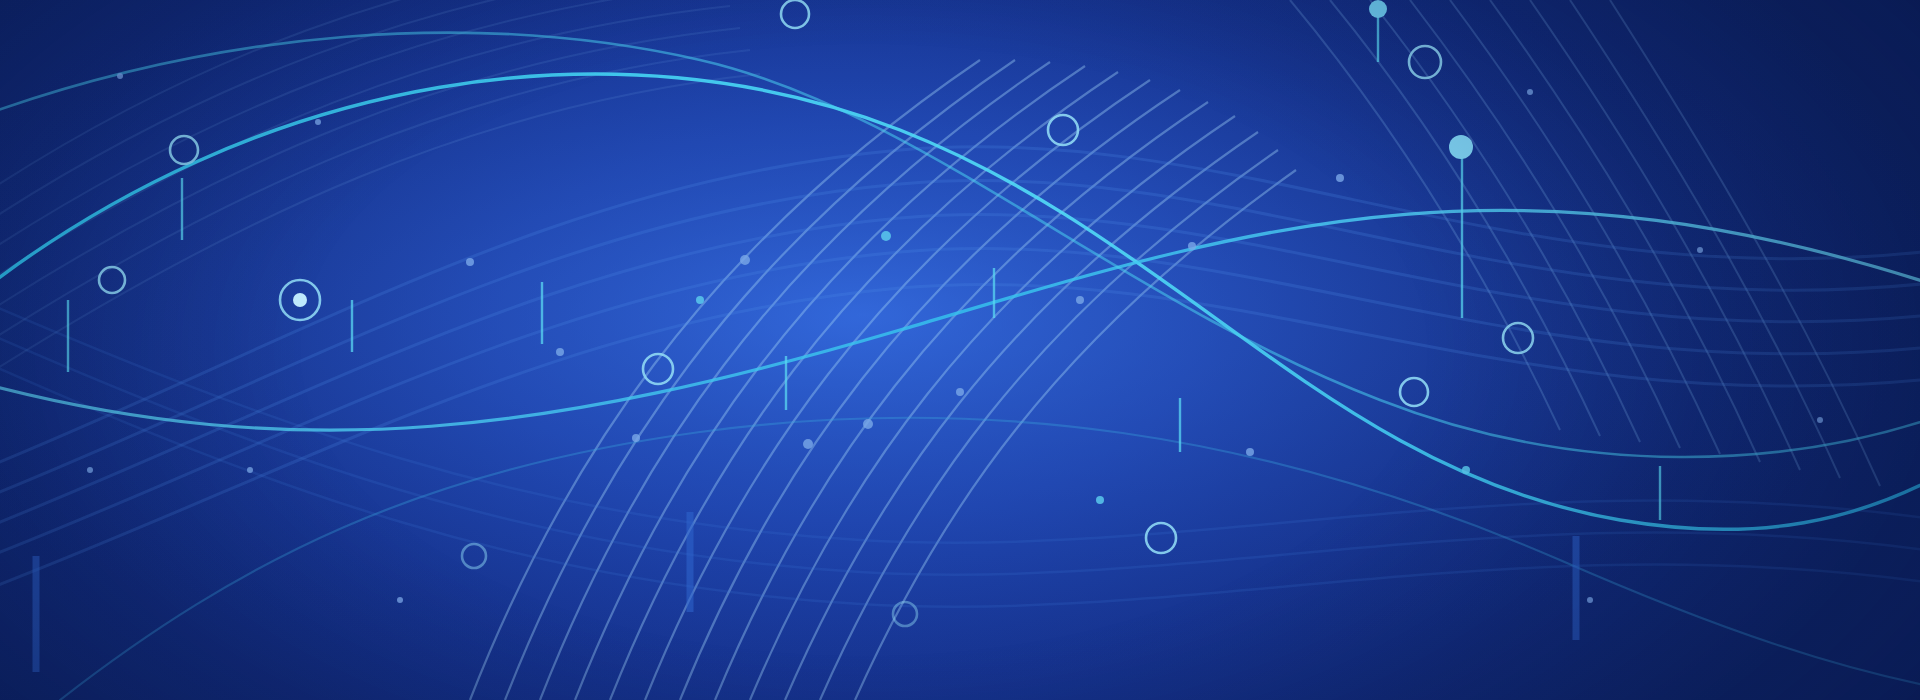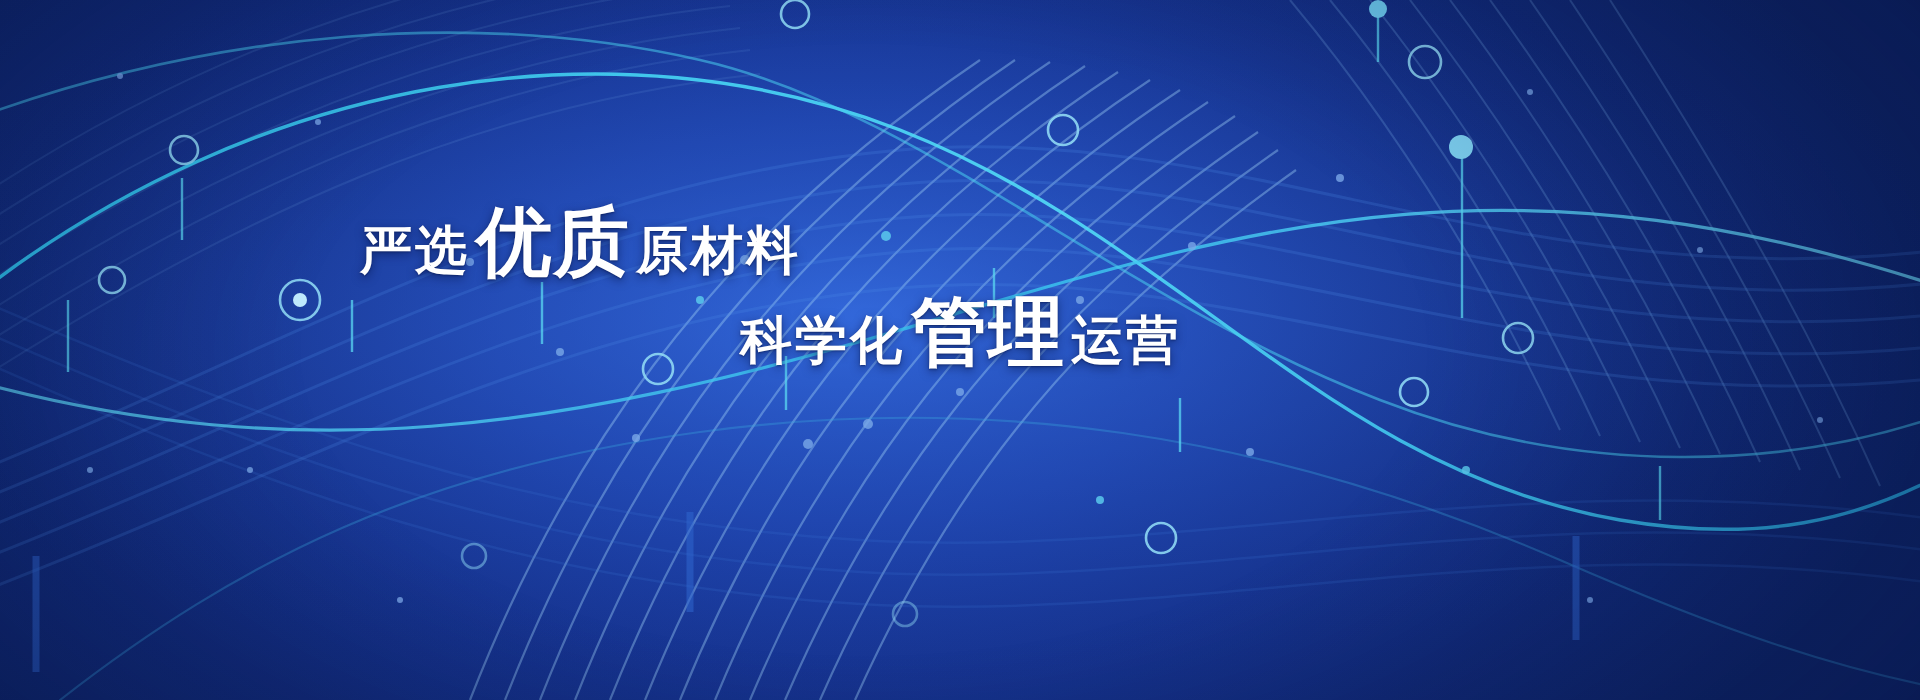--- a/index.html
+++ b/index.html
@@ -233,21 +233,15 @@
       <circle cx="700" cy="300" r="4"></circle>
       <circle cx="886" cy="236" r="5"></circle>
       <circle cx="1100" cy="500" r="4"></circle>
       <circle cx="1466" cy="470" r="4"></circle>
     </g>
   </svg>
 
   <div class="vignette"></div>
 
   <div class="texts">
-    <div class="line line1">
-      <span class="seg sm pad-r">严选</span><span class="seg lg">优质</span><span class="seg sm pad-l">原材料</span>
-    </div>
-    <div class="line line2">
-      <span class="seg sm pad-r">科学化</span><span class="seg lg">管理</span><span class="seg sm pad-l">运营</span>
-    </div>
   </div>
 
 </div>
 
 </body></html>

